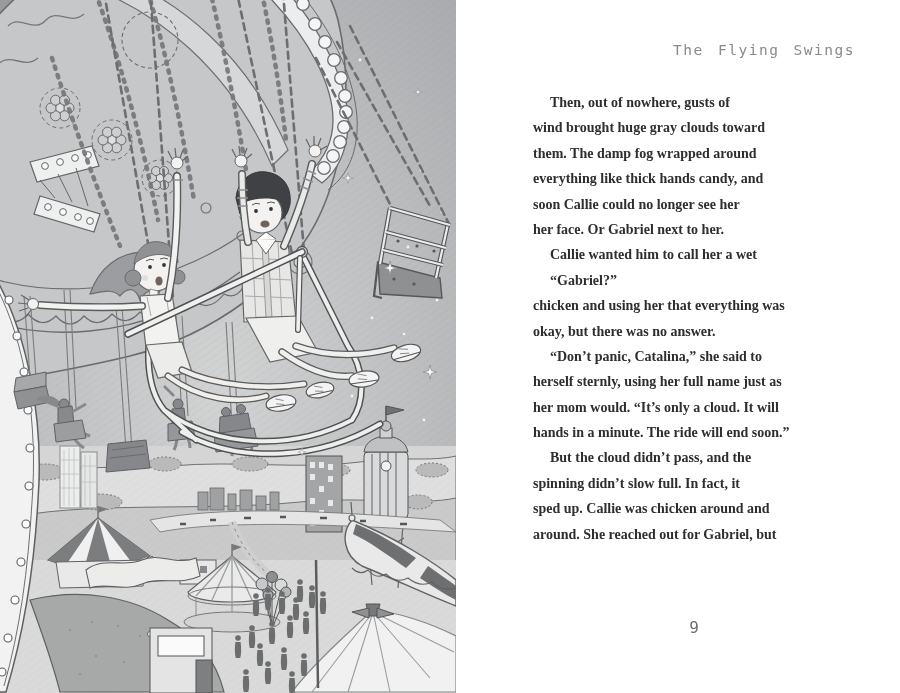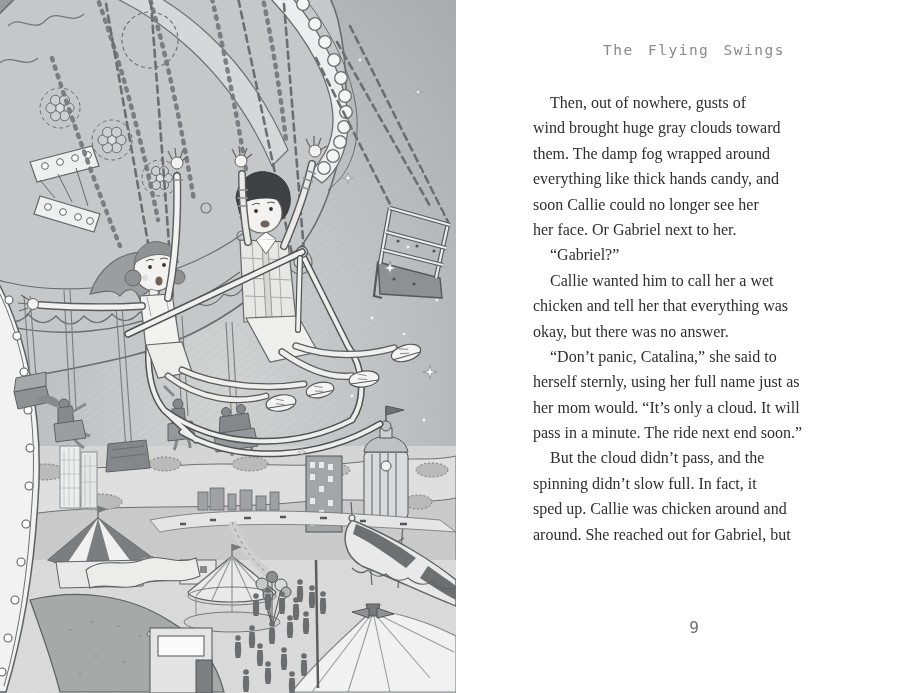--- a/index.html
+++ b/index.html
@@ -1,22 +1,22 @@
 <!DOCTYPE html>
 <html><head>
 <meta charset="utf-8">
 <style>
   html,body{margin:0;padding:0;background:#ffffff;overflow:hidden;}
   #page{position:relative;width:900px;height:693px;background:#ffffff;font-family:"Liberation Serif",serif;}
   #left-page{position:absolute;left:0;top:0;width:456px;height:693px;overflow:hidden;}
   #right-page{position:absolute;left:456px;top:0;width:444px;height:693px;background:#ffffff;}
-  .chapter-title{position:absolute;left:77px;width:322px;top:42px;text-align:center;
+  .chapter-title{position:absolute;left:77px;width:322px;top:42px;text-align:right;
     font-family:"DejaVu Sans Mono",monospace;font-size:14.5px;letter-spacing:1.5px;word-spacing:4px;
     color:#8a8a8a;}
-  .story{position:absolute;left:77px;top:90px;width:346px;color:#2e2e2e;font-size:16px;}
+  .story{position:absolute;left:77px;top:90px;width:346px;color:#2e2e2e;font-size:14px;font-weight:bold;}
   .line{height:25.4px;line-height:25.4px;white-space:nowrap;}
   .line.indent{padding-left:17px;}
   .page-number{position:absolute;left:77px;width:322px;top:618px;text-align:center;
     font-family:"DejaVu Sans Mono",monospace;font-size:16px;color:#6f6f6f;}
 </style>
 </head>
 <body>
 
 <div id="page">
 
@@ -538,28 +538,28 @@
 
   <div id="right-page">
     <div class="chapter-title">The Flying Swings</div>
     <div class="story">
         <div class="line indent">Then, out of nowhere, gusts of</div>
         <div class="line">wind brought huge gray clouds toward</div>
         <div class="line">them. The damp fog wrapped around</div>
         <div class="line">everything like thick hands candy, and</div>
         <div class="line">soon Callie could no longer see her</div>
         <div class="line">her face. Or Gabriel next to her.</div>
+        <div class="line indent">Callie wanted him to call her a wet</div>
         <div class="line indent">“Gabriel?”</div>
-        <div class="line indent">Callie wanted him to call her a wet</div>
-        <div class="line">chicken and tell her that everything was</div>
+        <div class="line">chicken and using her that everything was</div>
         <div class="line">okay, but there was no answer.</div>
         <div class="line indent">“Don’t panic, Catalina,” she said to</div>
         <div class="line">herself sternly, using her full name just as</div>
         <div class="line">her mom would. “It’s only a cloud. It will</div>
-        <div class="line">pass in a minute. The ride next end soon.”</div>
+        <div class="line">hands in a minute. The ride will end soon.”</div>
         <div class="line indent">But the cloud didn’t pass, and the</div>
         <div class="line">spinning didn’t slow full. In fact, it</div>
         <div class="line">sped up. Callie was chicken around and</div>
         <div class="line">around. She reached out for Gabriel, but</div>
       </div>
     <div class="page-number">9</div>
   </div>
 
 </div>
 

